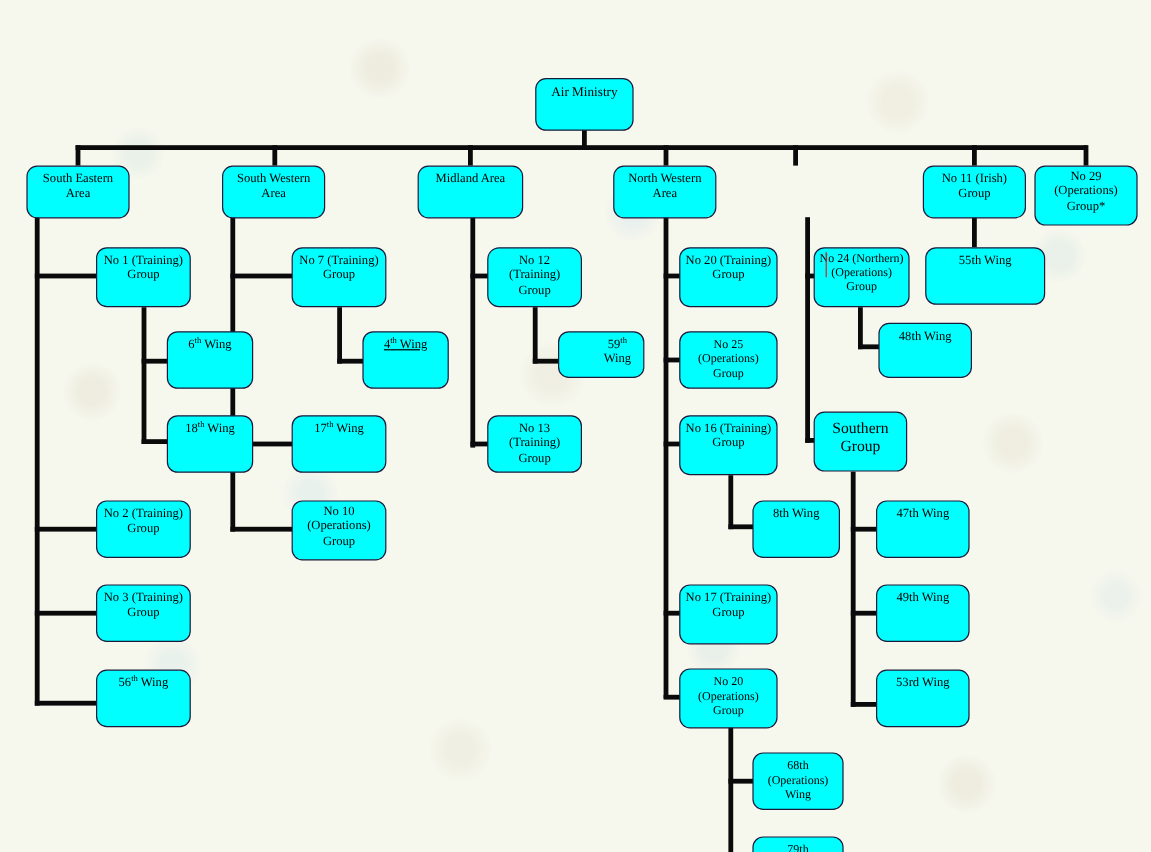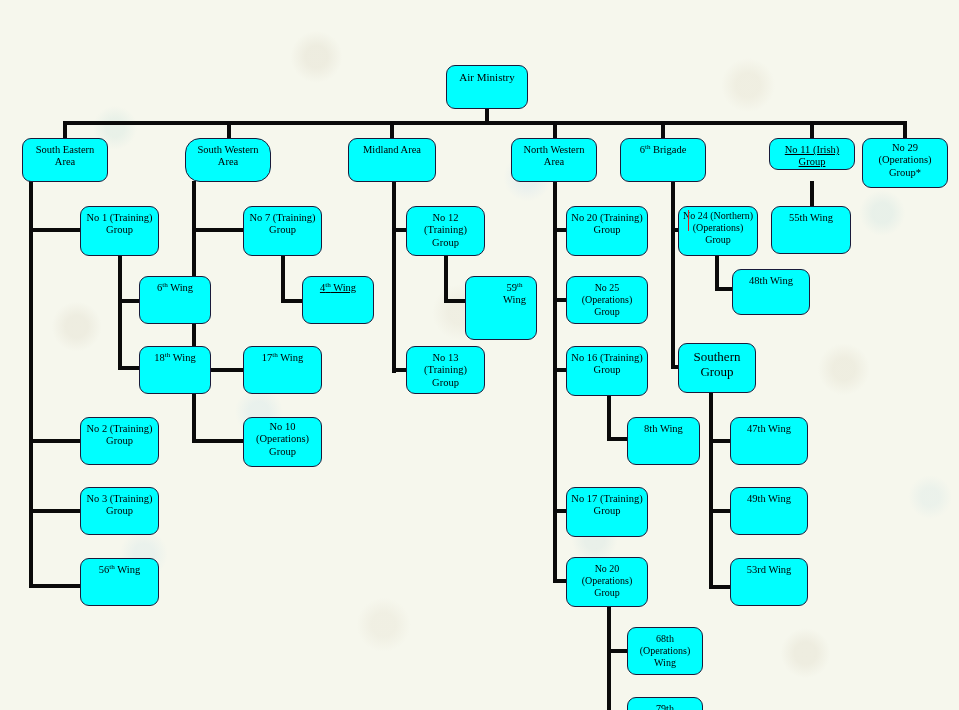--- a/index.html
+++ b/index.html
@@ -150,39 +150,36 @@
 
   <div class="node" style="left:446px;top:22px;width:82px;height:44px;font-size:11px;">
     <span class="lbl">Air Ministry</span>
   </div>
 
   <div class="node" style="left:22px;top:95px;width:86px;height:44px;font-size:10.5px;">
     <span class="lbl">South Eastern</span>
     <span class="lbl">Area</span>
   </div>
 
-  <div class="node" style="left:185px;top:95px;width:86px;height:44px;font-size:10.5px;border-radius:15px;">
+  <div class="node" style="left:185px;top:95px;width:86px;height:44px;font-size:10.5px;">
     <span class="lbl">South Western</span>
     <span class="lbl">Area</span>
   </div>
 
   <div class="node" style="left:348px;top:95px;width:88px;height:44px;font-size:10.5px;">
     <span class="lbl">Midland Area</span>
   </div>
 
   <div class="node" style="left:511px;top:95px;width:86px;height:44px;font-size:10.5px;">
     <span class="lbl">North Western</span>
     <span class="lbl">Area</span>
   </div>
 
-  <div class="node" style="left:620px;top:95px;width:86px;height:44px;font-size:10.5px;">
-    <span class="lbl"><span>6</span><sup>th</sup><span> Brigade</span></span>
-  </div>
-
-  <div class="node" style="left:769px;top:95px;width:86px;height:32px;font-size:10.5px;text-decoration:underline;">
+
+  <div class="node" style="left:769px;top:95px;width:86px;height:44px;font-size:10.5px;">
     <span class="lbl">No 11 (Irish)</span>
     <span class="lbl">Group</span>
   </div>
 
   <div class="node" style="left:862px;top:95px;width:86px;height:50px;font-size:10.5px;padding-top:3px;">
     <span class="lbl">No 29</span>
     <span class="lbl">(Operations)</span>
     <span class="lbl">Group*</span>
   </div>
 
@@ -221,21 +218,21 @@
   <div class="node" style="left:243px;top:374px;width:79px;height:50px;font-size:10.5px;padding-top:3px;">
     <span class="lbl">No 10</span>
     <span class="lbl">(Operations)</span>
     <span class="lbl">Group</span>
   </div>
 
   <div class="node" style="left:406px;top:163px;width:79px;height:50px;font-size:10.5px;border-radius:10px;">
     <span class="lbl">No 12 (Training)</span>
     <span class="lbl">Group</span>
   </div>
-  <div class="node" style="left:465px;top:233px;width:72px;height:64px;font-size:10.5px;padding-left:27px;">
+  <div class="node" style="left:465px;top:233px;width:72px;height:39px;font-size:10.5px;padding-left:27px;">
     <span class="lbl"><span>59</span><sup>th</sup><span> Wing</span></span>
   </div>
   <div class="node" style="left:406px;top:303px;width:79px;height:48px;font-size:10.5px;">
     <span class="lbl">No 13 (Training)</span>
     <span class="lbl">Group</span>
   </div>
 
   <div class="node" style="left:566px;top:163px;width:82px;height:50px;font-size:10.5px;">
     <span class="lbl">No 20 (Training)</span>
     <span class="lbl">Group</span>
@@ -282,19 +279,19 @@
   <div class="node" style="left:730px;top:374px;width:78px;height:48px;font-size:10.5px;">
     <span class="lbl">47th Wing</span>
   </div>
   <div class="node" style="left:730px;top:444px;width:78px;height:48px;font-size:10.5px;">
     <span class="lbl">49th Wing</span>
   </div>
   <div class="node" style="left:730px;top:515px;width:78px;height:48px;font-size:10.5px;">
     <span class="lbl">53rd Wing</span>
   </div>
 
-  <div class="node" style="left:771px;top:163px;width:80px;height:48px;font-size:10.5px;">
+  <div class="node" style="left:771px;top:163px;width:100px;height:48px;font-size:10.5px;">
     <span class="lbl">55th Wing</span>
   </div>
 
   <div id="red-mark" style="left:688px;top:167px;width:1.4px;height:21px;"></div>
 
 </div>
 
 </body></html>

